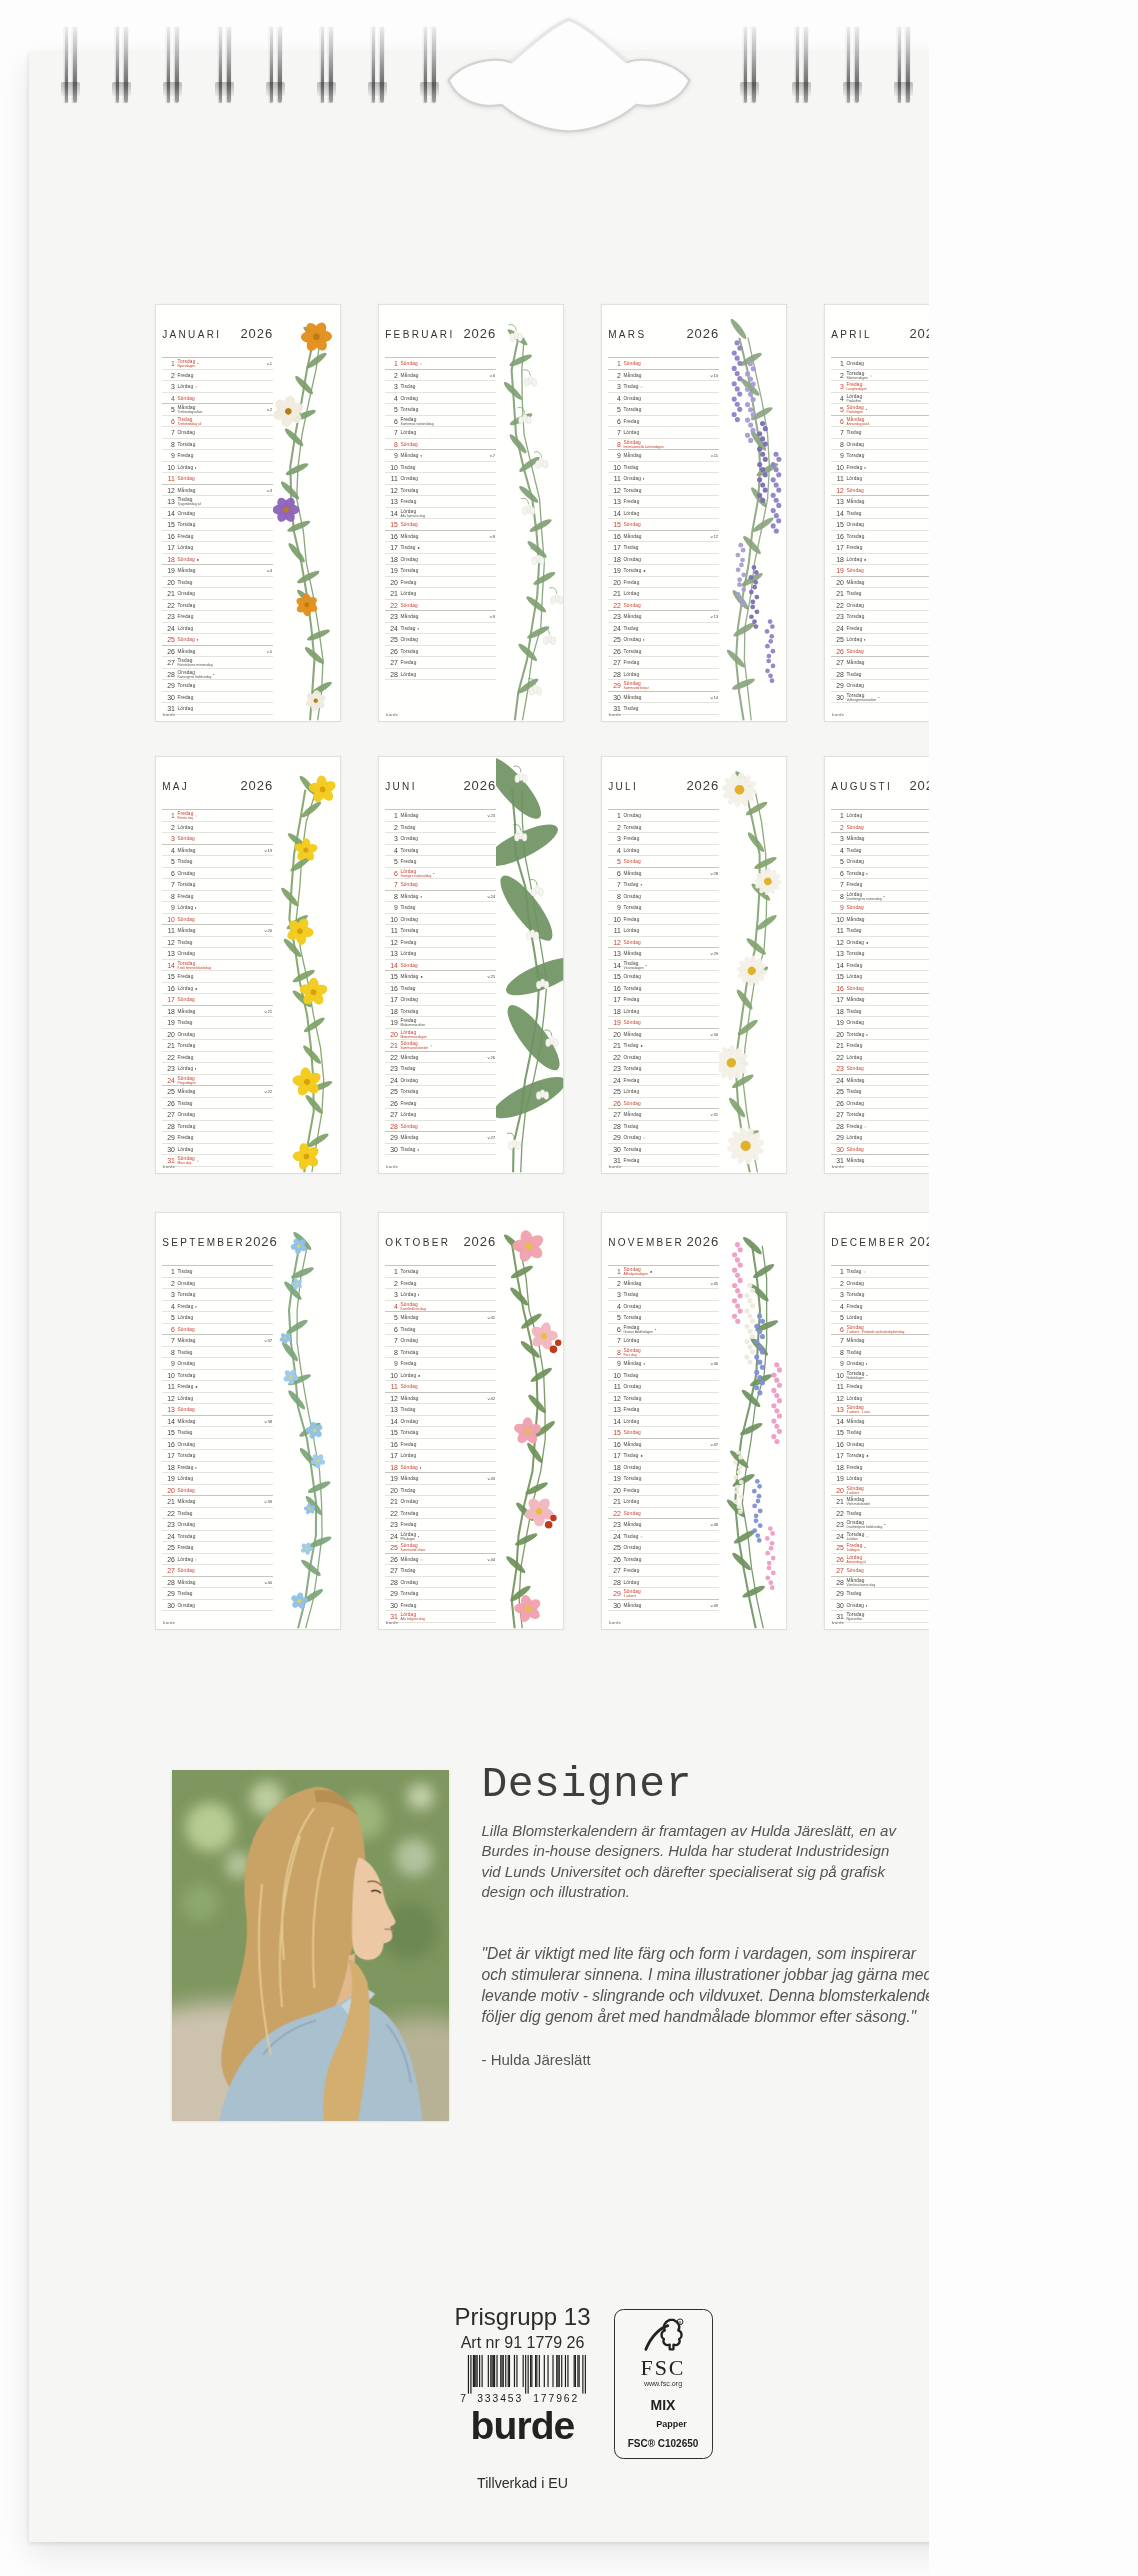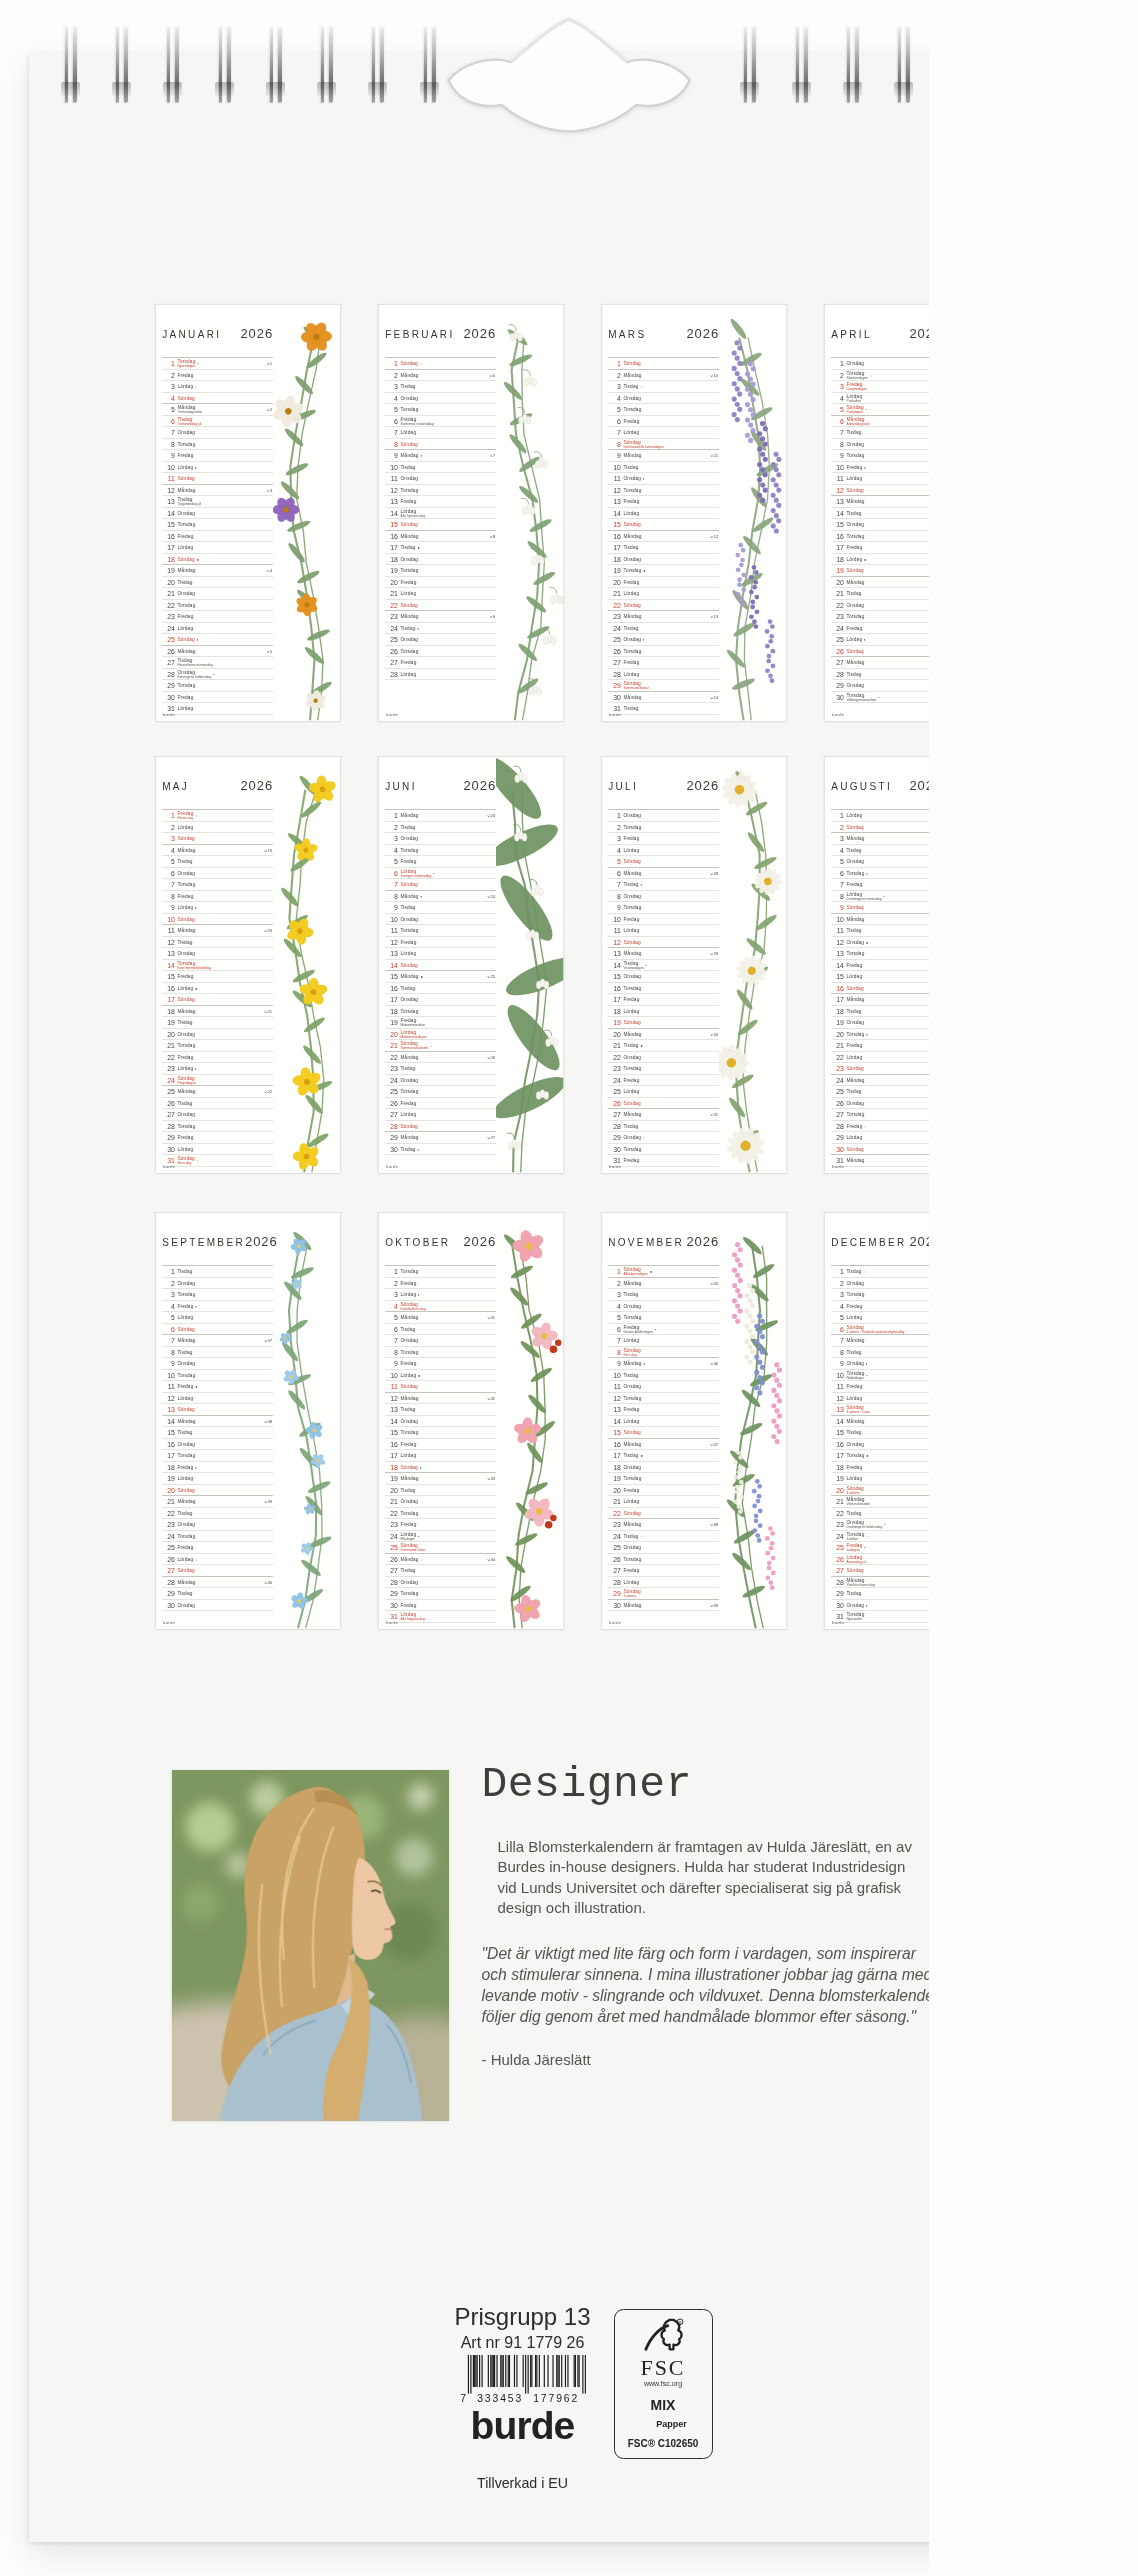--- a/index.html
+++ b/index.html
@@ -33,21 +33,21 @@
   .wd{font-size:9.5px;color:#3f3f3a;letter-spacing:0.3px;white-space:nowrap;}
   .note{font-size:6.6px;color:#55554e;margin-top:1.4px;white-space:nowrap;}
   .red .num,.red .wd,.red .note{color:#c7412f;}
   .wk{margin-left:auto;font-size:8.5px;color:#4c4c46;padding-right:1.9px;flex:none;}
   .sym{font-size:7.6px;margin-left:3.8px;color:#3a3a34;flex:none;}
   .flora{position:absolute;left:235px;top:1.9px;width:135px;height:830px;}
   .cbrand{position:absolute;left:15px;bottom:7.6px;font-size:8px;color:#8b8b85;letter-spacing:0.4px;font-weight:700;}
   
   .photo{position:absolute;left:143px;top:1718px;width:277px;height:351px;box-shadow:0 0.9px 2.8px rgba(0,0,0,.12);}
   .d-head{position:absolute;left:453px;top:1708px;font-size:43px;font-weight:400;color:#3e3e3a;letter-spacing:0.5px;margin:0;font-family:Liberation Mono, monospace;}
-  .d-bio{position:absolute;left:453px;top:1769px;width:588px;font-size:15px;line-height:20.4px;color:#56544f;white-space:pre-line;margin:16px;}
+  .d-bio{position:absolute;left:453px;top:1769px;width:588px;font-size:15px;line-height:20.4px;color:#56544f;white-space:pre-line;margin:0;font-style:italic;}
   .d-quote{position:absolute;left:453px;top:1891px;width:607px;font-size:15.7px;line-height:21px;color:#56544f;font-style:italic;white-space:pre-line;margin:0;}
   .d-sig{position:absolute;left:453px;top:1999px;font-size:15px;color:#56544f;margin:0;}
   
   .f-price{position:absolute;left:361px;top:2251px;width:266px;text-align:center;font-size:24px;color:#2c2c28;}
   .f-art{position:absolute;left:361px;top:2282px;width:266px;text-align:center;font-size:16px;color:#2c2c28;}
   .f-barcode{position:absolute;left:427px;top:2303px;}
   .f-burde{position:absolute;left:361px;top:2352px;width:266px;text-align:center;font-size:39px;font-weight:700;
     color:#222220;letter-spacing:-0.9px;}
   .f-made{position:absolute;left:361px;top:2399px;width:266px;text-align:center;font-size:14.2px;color:#2c2c28;margin-top:24px;}
   .fsc{position:absolute;left:585px;top:2257px;width:99px;height:150px;border:1.9px solid #2f2f2d;border-radius:9.5px;

